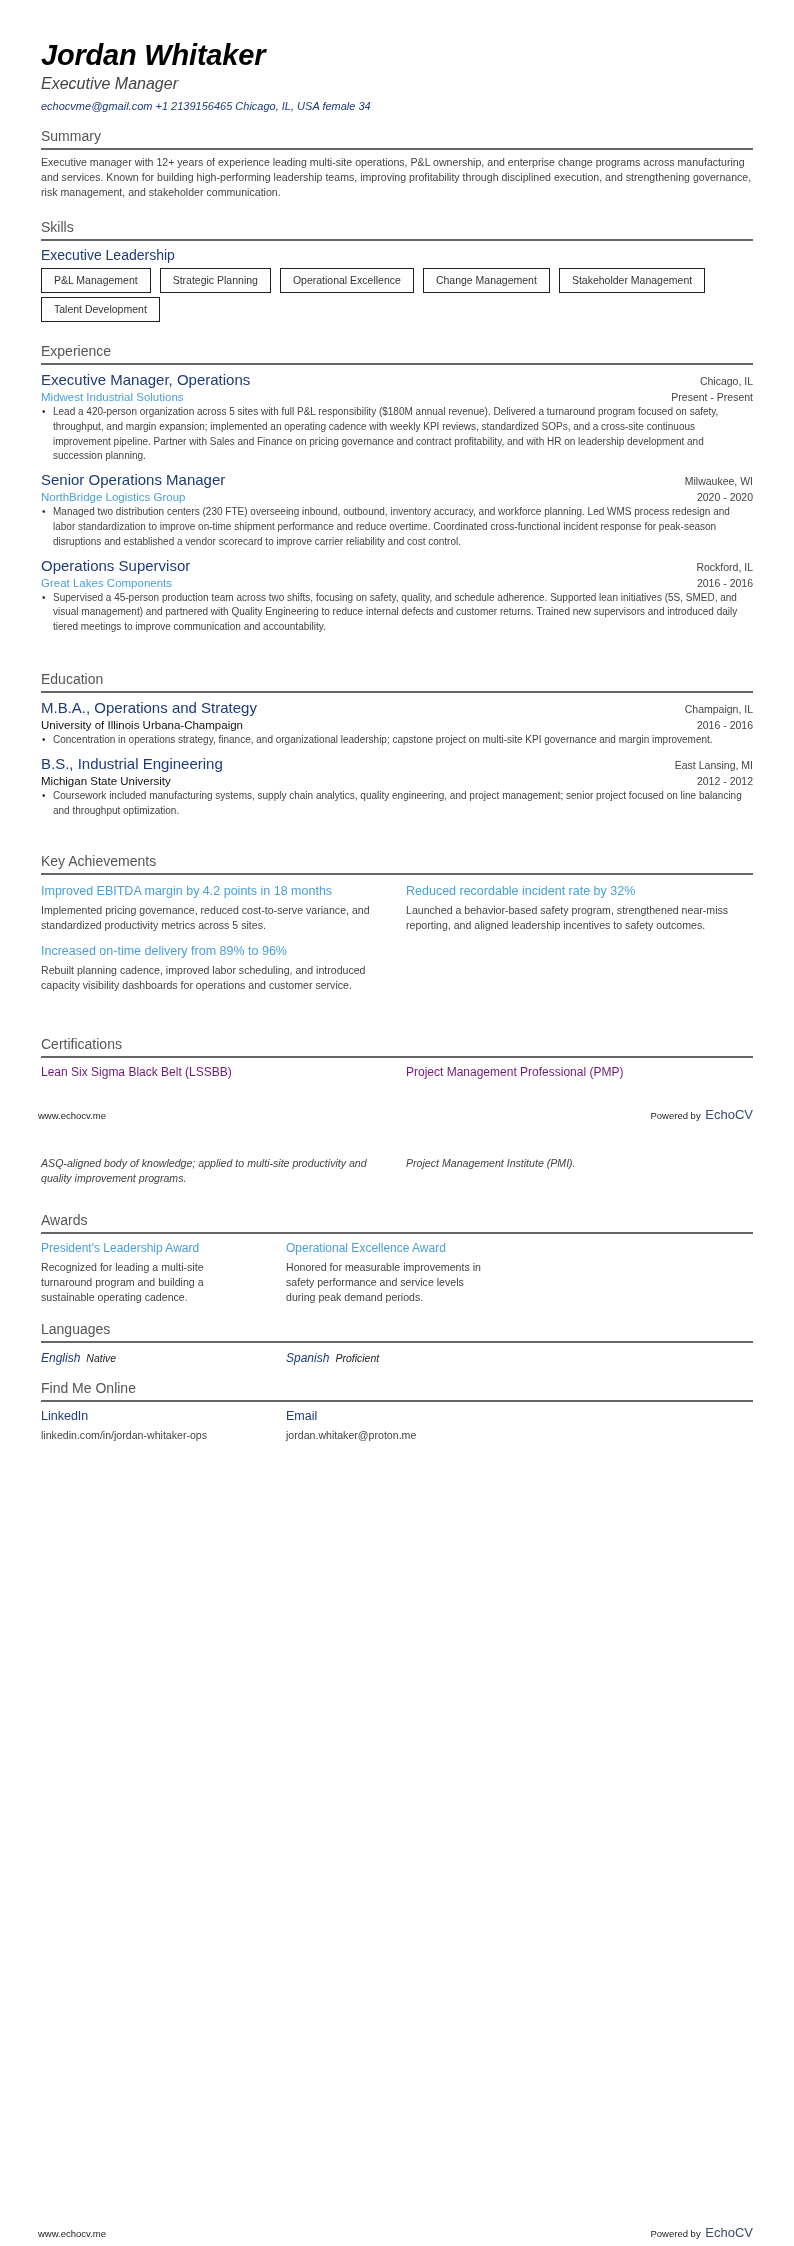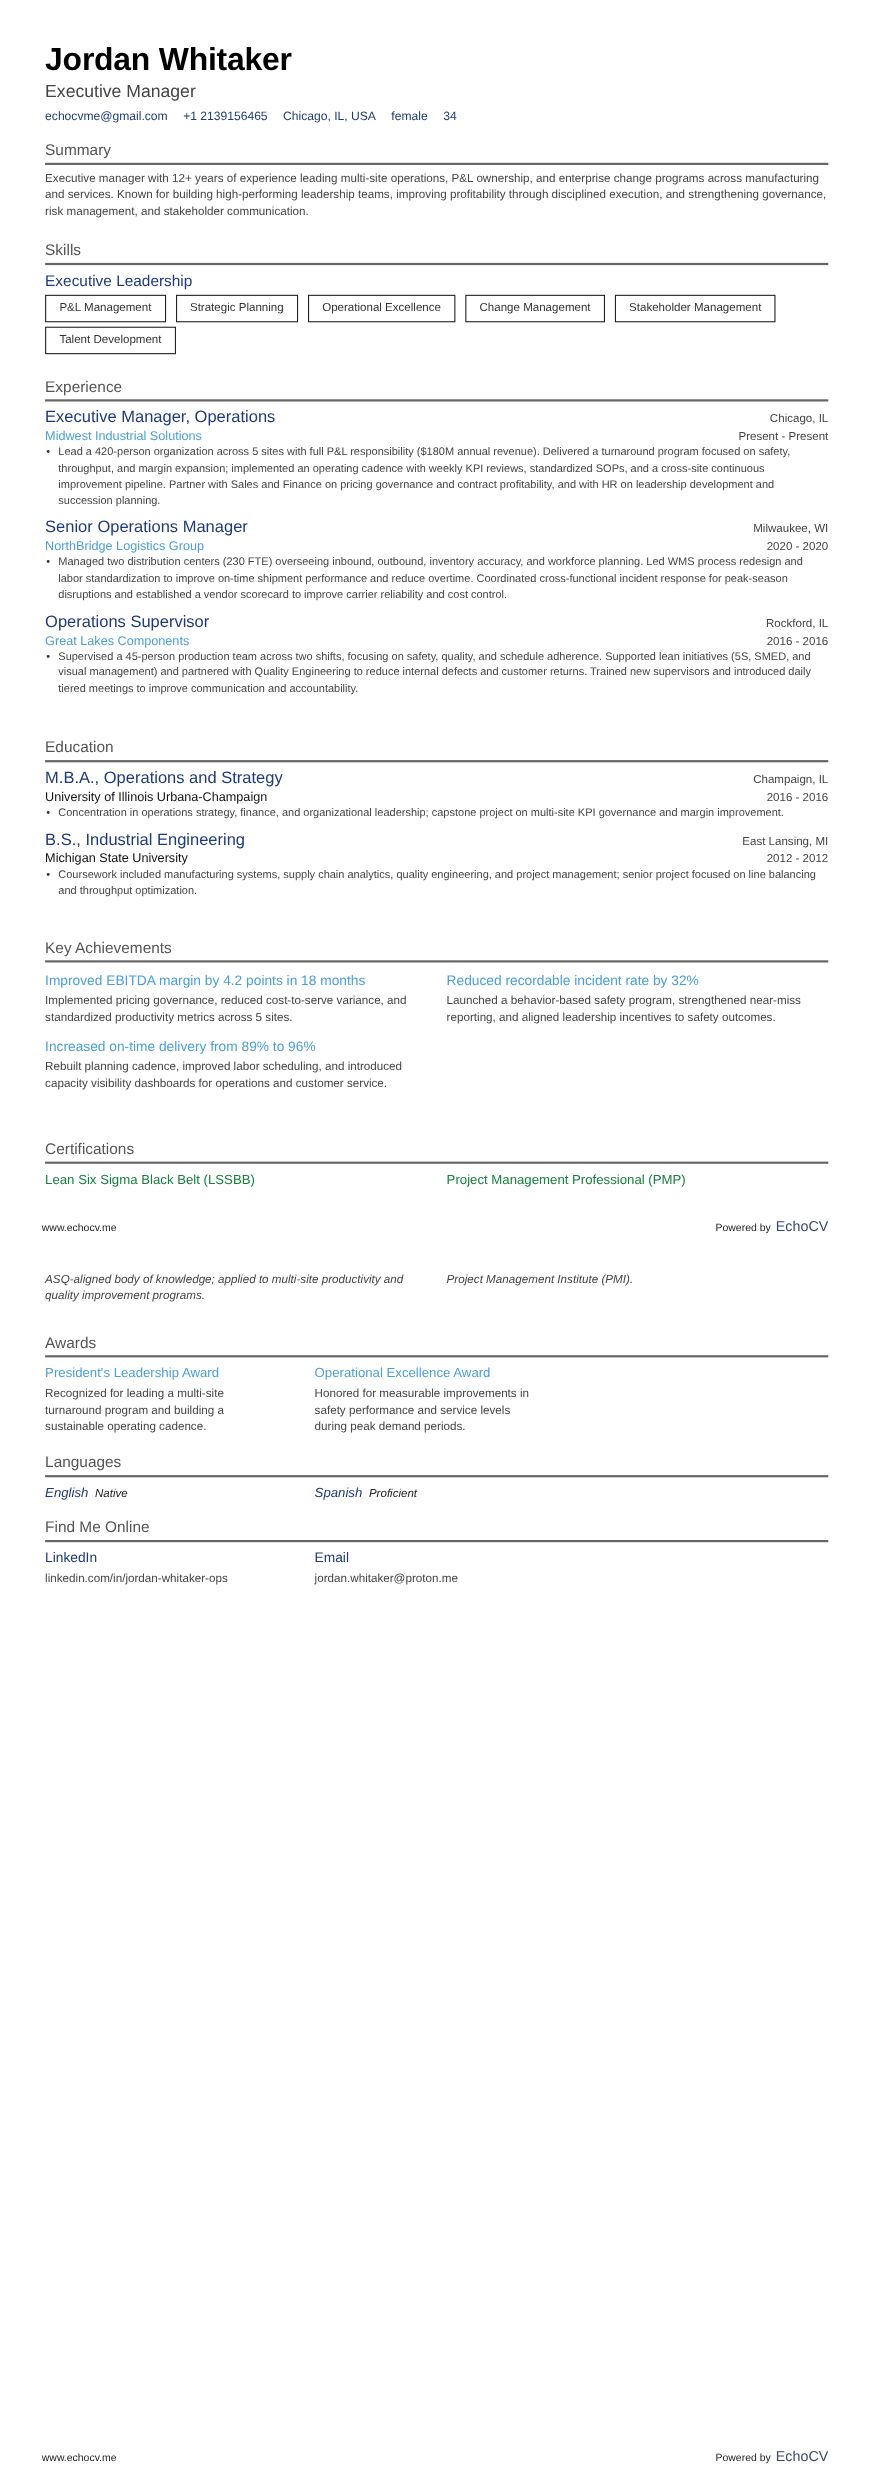--- a/index.html
+++ b/index.html
@@ -17,21 +17,21 @@
       left: 0;
       width: 794px;
     }
     .page1 { top: 0; height: 1123px; }
     .page2 { top: 1123px; height: 1123px; }
     .content { position: absolute; left: 41px; right: 41px; }
 
     .name { font-size: 29px; font-weight: bold; color: #000; letter-spacing: -0.2px; line-height: 34px; }
     .title { font-size: 16px; color: #444; line-height: 20px; margin-top: 2px; }
     .contacts { font-size: 11px; color: #1f3a7a; margin-top: 5px; line-height: 14px; }
-    .contacts span { margin-right: 11px; }
+    .contacts span { }
 
     .section-h { font-size: 14px; color: #555; line-height: 17px; }
     .section-rule { height: 2px; background: #666; margin-top: 3px; margin-bottom: 5px; }
 
     .para { font-size: 10.6px; line-height: 15px; color: #444; }
 
     .skill-group { font-size: 14px; color: #1f3a7a; line-height: 18px; margin-bottom: 4px; }
     .chips { display: flex; flex-wrap: wrap; gap: 4px 9px; }
     .chip { border: 1.5px solid #222; font-size: 10.5px; color: #333; padding: 5px 12px; line-height: 13px; background: #fff; }
 
@@ -43,42 +43,42 @@
     .e-org.dark { color: #111; }
     .bullets { list-style: none; font-size: 10px; line-height: 14.8px; color: #444; }
     .bullets li { position: relative; padding-left: 12px; }
     .bullets li::before { content: "•"; position: absolute; left: 1px; top: 0; color: #333; }
 
     .grid2 { display: grid; grid-template-columns: 1fr 1fr; column-gap: 18px; }
     .ach { margin-bottom: 10px; }
     .ach-title { font-size: 12.5px; color: #4a9fd8; line-height: 17px; margin-bottom: 3px; }
     .ach-text { font-size: 10.6px; line-height: 15px; color: #444; }
 
-    .cert-title { font-size: 12px; color: #15803d; line-height: 16px; }
+    .cert-title { font-size: 12px; color: #701a75; line-height: 16px; }
 
     .grid3 { display: grid; grid-template-columns: 245px 245px 1fr; }
     .award-title { font-size: 12px; color: #4a9fd8; line-height: 17px; margin-bottom: 3px; }
     .award-text { font-size: 10.6px; line-height: 15px; color: #444; width: 205px; }
 
     .lang { font-size: 12px; color: #1f3a7a; }
     .lang-level { font-size: 10.5px; color: #222; margin-left: 6px; }
 
     .online-label { font-size: 12.5px; color: #1f3a7a; line-height: 18px; }
     .online-value { font-size: 10.6px; color: #444; line-height: 16px; margin-top: 2px; }
 
     .footer { position: absolute; left: 38px; right: 41px; display: flex; justify-content: space-between; align-items: baseline; }
     .footer-left { font-size: 9.5px; color: #222; }
     .footer-right { font-size: 9.5px; color: #222; }
     .footer-right .brand { font-size: 13px; color: #3b4a73; margin-left: 2px; }
   </style>
 </head>
 <body>
 
 <div class="page page1">
-  <div class="content" style="top:38px;">
+  <div class="content" style="top:38px;font-style:italic;">
     <div class="name">Jordan Whitaker</div>
     <div class="title">Executive Manager</div>
     <div class="contacts">
       <span>echocvme@gmail.com</span>
       <span>+1 2139156465</span>
       <span>Chicago, IL, USA</span>
       <span>female</span>
       <span>34</span>
     </div>
   </div>

